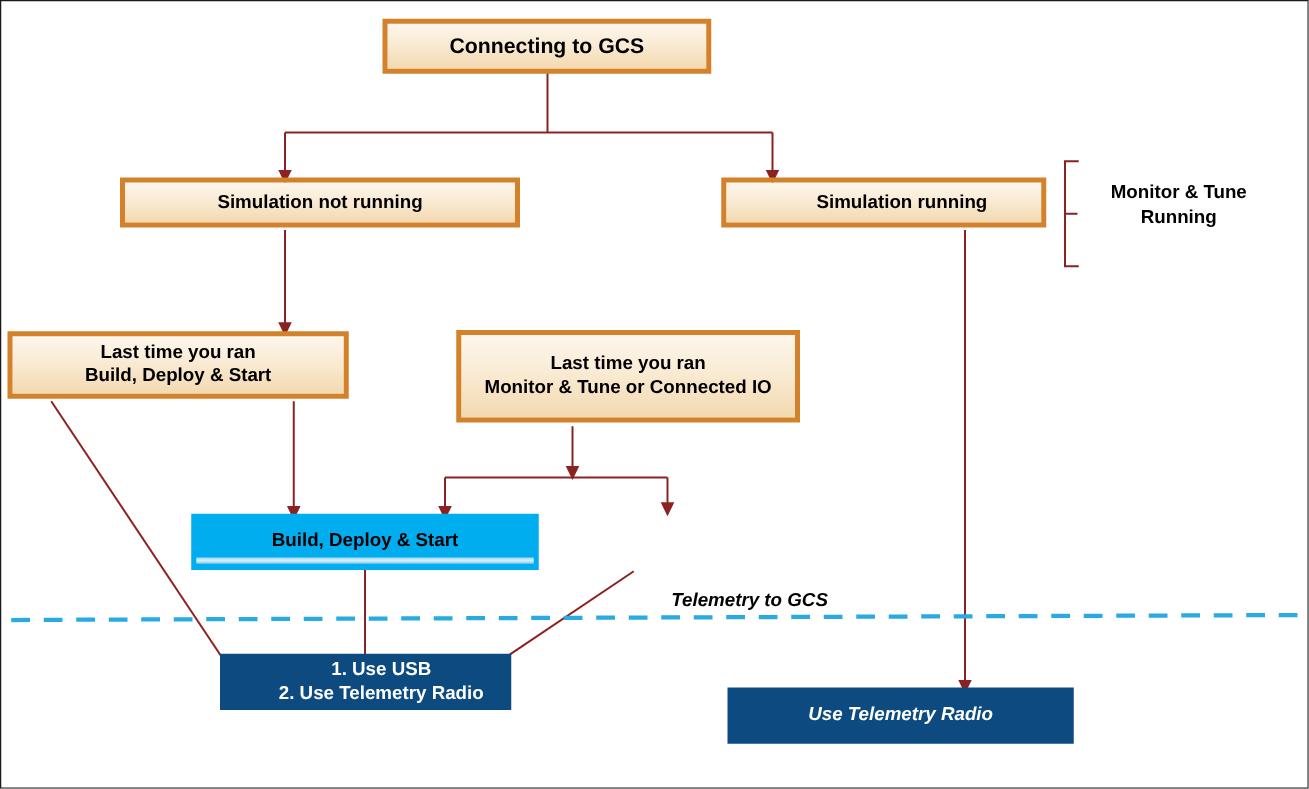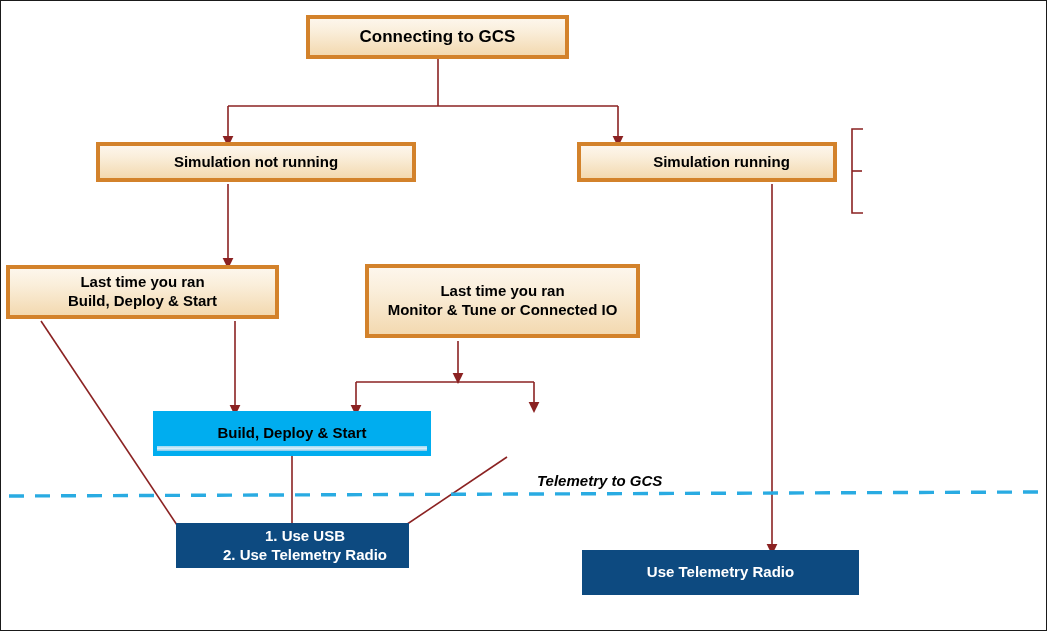--- a/index.html
+++ b/index.html
@@ -150,18 +150,20 @@
 
   <div class="node tan" style="left:364px; top:263px; width:275px; height:74px;">Last time you ran
 Monitor &amp; Tune or Connected IO</div>
 
   <div class="node cyan striped" style="left:152px; top:410px; width:278px; height:45px; position:absolute;">Build, Deploy &amp; Start</div>
 
 
   <div class="node navy" style="left:175px; top:522px; width:233px; height:45px;padding-left:25px;">1. Use USB
 2. Use Telemetry Radio</div>
 
-  <div class="node navy" style="left:581px; top:549px; width:277px; height:45px;">Use Telemetry Radio</div>
+  <div class="node navy" style="left:581px; top:549px; width:277px; height:45px;font-style:italic;">Use Telemetry Radio</div>
 
+  <div class="label-plain" style="left:872px; top:143px; width:140px;">Monitor &amp; Tune
+Running</div>
 
   <div class="label-italic" style="left:536px; top:471px;">Telemetry to GCS</div>
 
 </div>
 
 </body></html>

